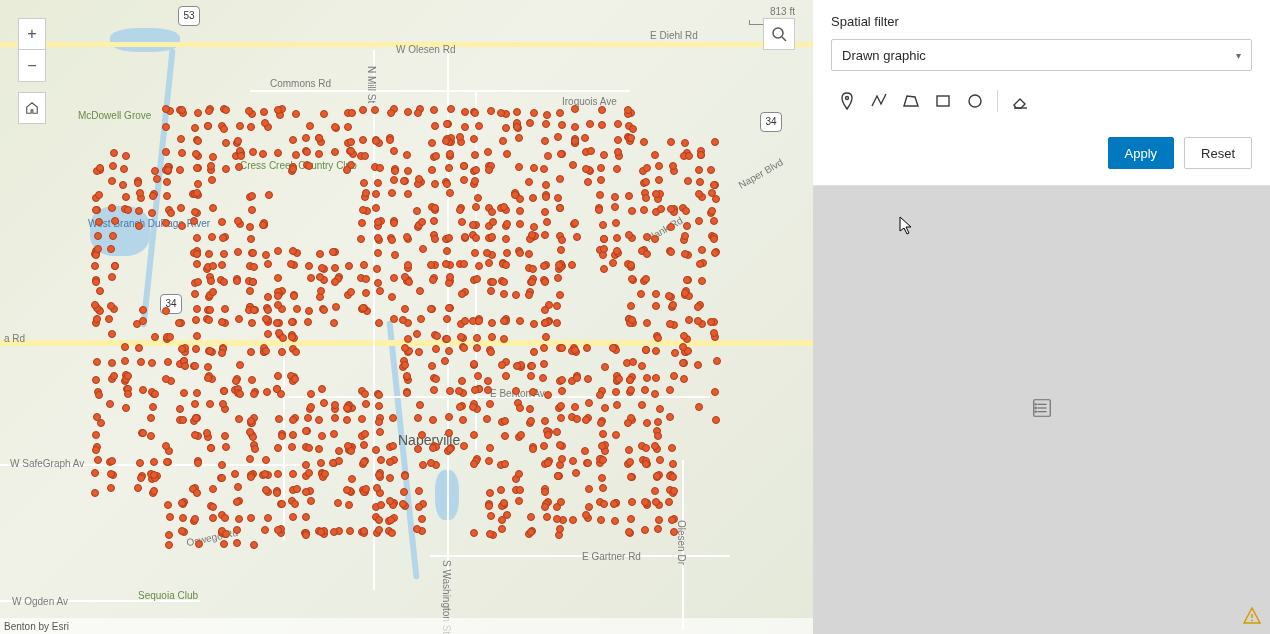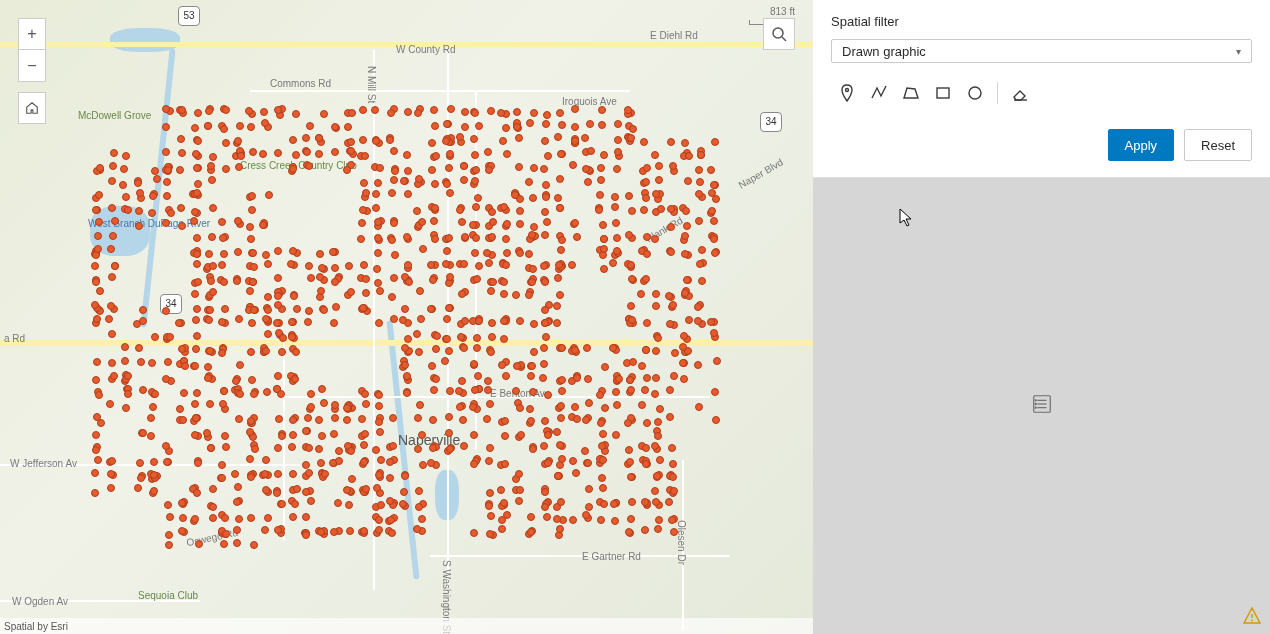--- a/index.html
+++ b/index.html
@@ -34,21 +34,21 @@
 .attribution { position: absolute; bottom: 0; left: 0; right: 0; height: 16px; background: rgba(255,255,255,0.65); font-size: 10px; color: #555; display: flex; justify-content: space-between; padding: 0 4px; align-items: center; white-space: nowrap; overflow: hidden; }
 .scale-hint { position: absolute; top: 6px; right: 18px; font-size: 10px; color: #777; }
 .scale-hint::after { content:""; display:block; position:absolute; top:14px; right:0; width:44px; height:1px; border-bottom:1px solid #888; border-left:1px solid #888; border-right:1px solid #888; height:4px; border-top:none; }
 
 
 .side-panel { width: 457px; height: 634px; display: flex; flex-direction: column; background: #fff; }
 .panel-top { padding: 14px 18px 16px 18px; border-bottom: 1px solid #e0e0e0; }
 .panel-title { font-size: 14px; font-weight: 600; color: #2b2b2b; margin-bottom: 18px; }
 .section-title { font-size: 13px; color: #2b2b2b; margin-bottom: 10px; }
 .field-label { font-size: 12px; color: #2b2b2b; margin-bottom: 6px; }
-.select { width: 100%; height: 24px; border: 1px solid #cacaca; border-radius: 2px; display: flex; align-items: center; justify-content: space-between; padding: 0 10px; font-size: 13px; color: #2b2b2b; cursor: pointer; background:#fff; }
+.select { width: 100%; height: 32px; border: 1px solid #cacaca; border-radius: 2px; display: flex; align-items: center; justify-content: space-between; padding: 0 10px; font-size: 13px; color: #2b2b2b; cursor: pointer; background:#fff; }
 .chevron { font-size: 10px; color: #6e6e6e; }
 .draw-tools { display: flex; align-items: center; gap: 0; margin-top: 14px; }
 .tool { width: 32px; height: 32px; display: flex; align-items: center; justify-content: center; cursor: pointer; color: #3c3c3c; }
 .tool svg { width: 18px; height: 18px; stroke: #3c3c3c; fill: none; stroke-width: 1.4; }
 .divider-v { width: 1px; height: 22px; background: #d4d4d4; margin: 0 6px; }
 .checkbox-row { display: flex; align-items: center; gap: 10px; margin-top: 14px; font-size: 13px; color: #2b2b2b; }
 .checkbox { width: 14px; height: 14px; border: 1px solid #949494; background: #fff; cursor: pointer; }
 .button-row { display: flex; justify-content: flex-end; gap: 10px; margin-top: 20px; }
 .btn { height: 32px; padding: 0 16px; font-size: 13px; border-radius: 2px; cursor: pointer; display: flex; align-items: center; }
 .btn.primary { background: #0079c1; color: #fff; border: 1px solid #0079c1; }
@@ -83,28 +83,28 @@
     <div class="road h" style="top:464px;left:0;width:300px"></div>
     <div class="road h" style="top:555px;left:430px;width:300px"></div>
     <div class="road v" style="top:50px;left:373px;height:540px"></div>
     <div class="road v" style="top:50px;left:447px;height:540px"></div>
     <div class="road v" style="top:90px;left:475px;height:360px"></div>
     <div class="road v" style="top:340px;left:283px;height:200px"></div>
     <div class="road v" style="top:460px;left:682px;height:170px"></div>
     <div class="road h" style="top:600px;left:0;width:200px"></div>
   </div>
 
-  <span class="road-label" style="top:44px;left:396px">W County Rd</span>
+  <span class="road-label" style="top:44px;left:396px">W Olesen Rd</span>
   <span class="road-label" style="top:30px;left:650px">E Diehl Rd</span>
   <span class="road-label" style="top:78px;left:270px">Commons Rd</span>
   <span class="road-label" style="top:96px;left:562px">Iroquois Ave</span>
   <span class="road-label" style="top:224px;left:644px;transform:rotate(-30deg)">Plank Rd</span>
   <span class="road-label" style="top:168px;left:736px;transform:rotate(-30deg)">Naper Blvd</span>
   <span class="road-label" style="top:333px;left:4px">a Rd</span>
-  <span class="road-label" style="top:458px;left:10px">W Jefferson Av</span>
+  <span class="road-label" style="top:458px;left:10px">W SafeGraph Av</span>
   <span class="road-label" style="top:388px;left:490px">E Benton Av</span>
   <span class="road-label" style="top:532px;left:186px;transform:rotate(-12deg)">Oswego Rd</span>
   <span class="road-label" style="top:551px;left:582px">E Gartner Rd</span>
   <span class="road-label v" style="top:520px;left:676px">Olesen Dr</span>
   <span class="road-label v" style="top:66px;left:366px">N Mill St</span>
   <span class="road-label v" style="top:560px;left:441px">S Washington St</span>
   <span class="road-label" style="top:596px;left:12px">W Ogden Av</span>
 
   <div class="place-label" style="top:110px;left:78px">McDowell
 Grove</div>
@@ -1536,21 +1536,21 @@
   </div>
 
   <div class="search-btn">
     <svg viewBox="0 0 16 16" width="16" height="16">
         <circle cx="7" cy="7" r="5" fill="none" stroke="#555" stroke-width="1.5"></circle>
         <line x1="11" y1="11" x2="15" y2="15" stroke="#555" stroke-width="1.5"></line>
       </svg>
   </div>
 
   <div class="attribution">
-    <span>Spatial by Esri</span>
+    <span>Benton by Esri</span>
   </div>
 </div>
 
 <div class="side-panel">
   <div class="panel-top">
     <div class="section-title">Spatial filter</div>
     <div class="select">
       <span>Drawn graphic</span>
       <span class="chevron">▾</span>
     </div>

